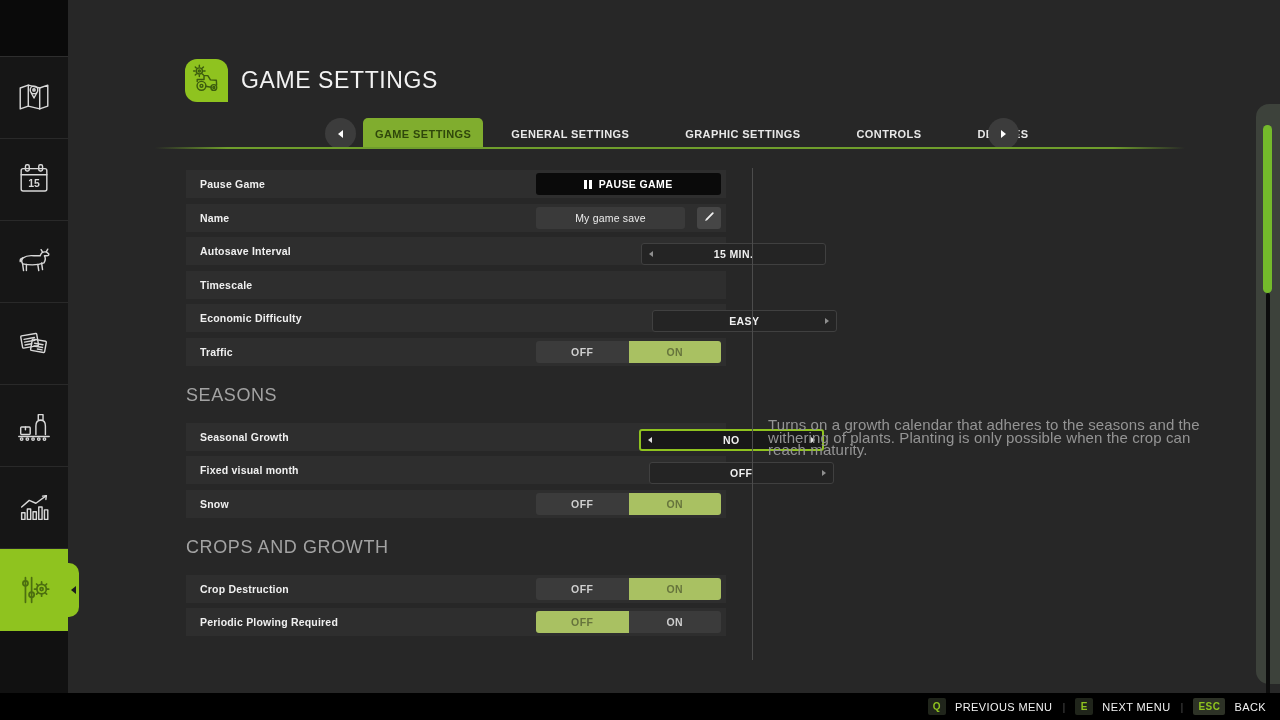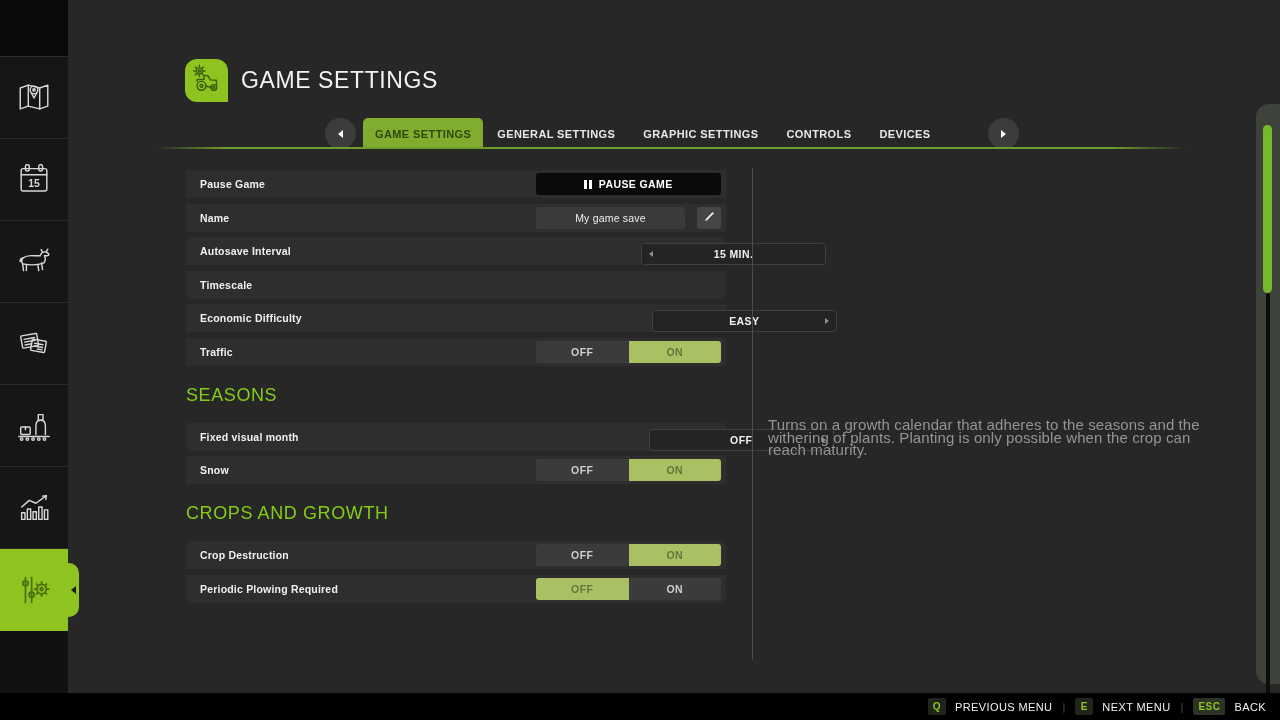--- a/index.html
+++ b/index.html
@@ -28,32 +28,32 @@
   .page-title { position:absolute; left:241px; top:66px; font-size:23px; line-height:28px;
         color:#f2f2f2; letter-spacing:0.6px; font-weight:normal; }
 
   
   .tab-underline { position:absolute; top:147px; left:155px; width:1030px; height:2px;
         background:linear-gradient(90deg, rgba(111,158,44,0) 0%, #6f9e2c 7%, #6f9e2c 93%, rgba(111,158,44,0) 100%); }
   .tab-nav { position:absolute; top:118px; width:31px; height:31px; border-radius:50%;
         background:#3c3c3c; border:none; display:flex; align-items:center; justify-content:center; cursor:pointer; }
   .tab-nav.prev { left:325px; } .tab-nav.next { left:988px; }
   .tabs { position:absolute; left:363px; top:118px; height:31px; display:flex; align-items:stretch; }
-  .tab { display:flex; align-items:center; padding:0 14px; color:#e8e8e8; font-size:11px;
+  .tab { display:flex; align-items:center; padding:0 28px; color:#e8e8e8; font-size:11px;
         font-weight:bold; letter-spacing:0.4px; cursor:pointer; white-space:nowrap; }
   .tab.active { background:#80ad2e; color:#2f470b; border-radius:5px 5px 0 0; padding:0 12px; }
 
   
   .list { position:absolute; left:186px; top:170px; width:540px; }
   .row { height:28px; background:#2e2e2e; margin-bottom:5.5px; position:relative;
          display:flex; align-items:center; }
   .row-label { margin-left:14px; font-size:10.5px; font-weight:bold; color:#f0f0f0;
          letter-spacing:0.2px; }
   .section-title { margin:16px 0 15px 0; height:26px; line-height:26px; font-size:18px;
-         font-weight:normal; color:#84cc16; letter-spacing:0.6px; }
+         font-weight:normal; color:#a3a3a3; letter-spacing:0.6px; }
   .control { position:absolute; left:350px; top:3px; width:185px; height:22px; }
 
   button { font-family:inherit; }
   .btn-pause { background:#0a0a0a; border:none; border-radius:3px; color:#fff;
          display:flex; align-items:center; justify-content:center; gap:7px;
          font-size:10.5px; font-weight:bold; letter-spacing:0.4px; cursor:pointer; }
   .pause-glyph { display:flex; gap:2.5px; }
   .pause-glyph i { display:block; width:2.5px; height:9px; background:#fff; }
 
   .name-control { display:flex; gap:12px; }
@@ -303,20 +303,32 @@
     <div class="row">
       <span class="row-label">Traffic</span>
       <div class="control toggle">
         <span class="seg">OFF</span>
         <span class="seg active">ON</span>
       </div>
     </div>
 
     <h2 class="section-title">SEASONS</h2>
 
+    <div class="row">
+      <span class="row-label">Seasonal Growth</span>
+      <div class="control stepper focused">
+        <span class="arr left">
+            <i class="tri tri-l"></i>
+          </span>
+        <span>NO</span>
+        <span class="arr right">
+            <i class="tri tri-r"></i>
+          </span>
+      </div>
+    </div>
 
 
     <div class="row">
       <span class="row-label">Fixed visual month</span>
       <div class="control stepper">
         <span>OFF</span>
         <span class="arr right">
             <i class="tri tri-r"></i>
           </span>
       </div>

